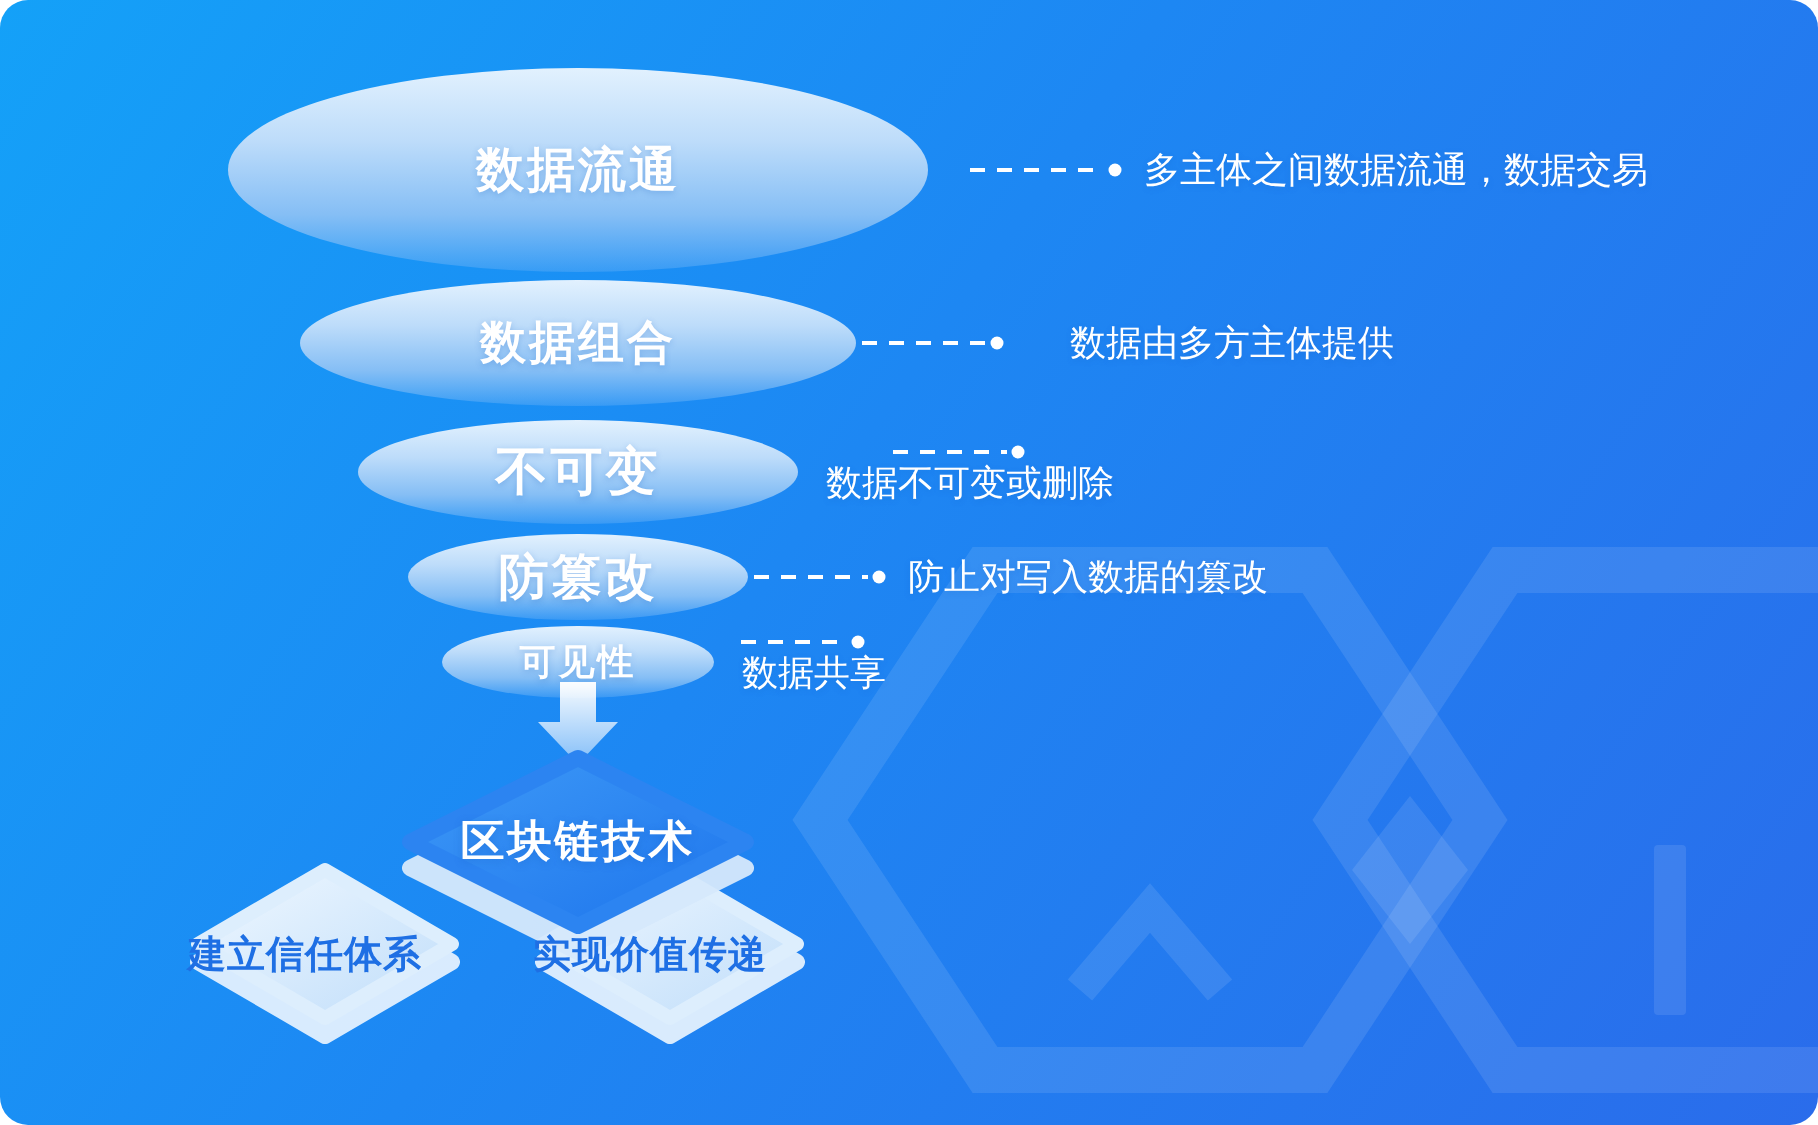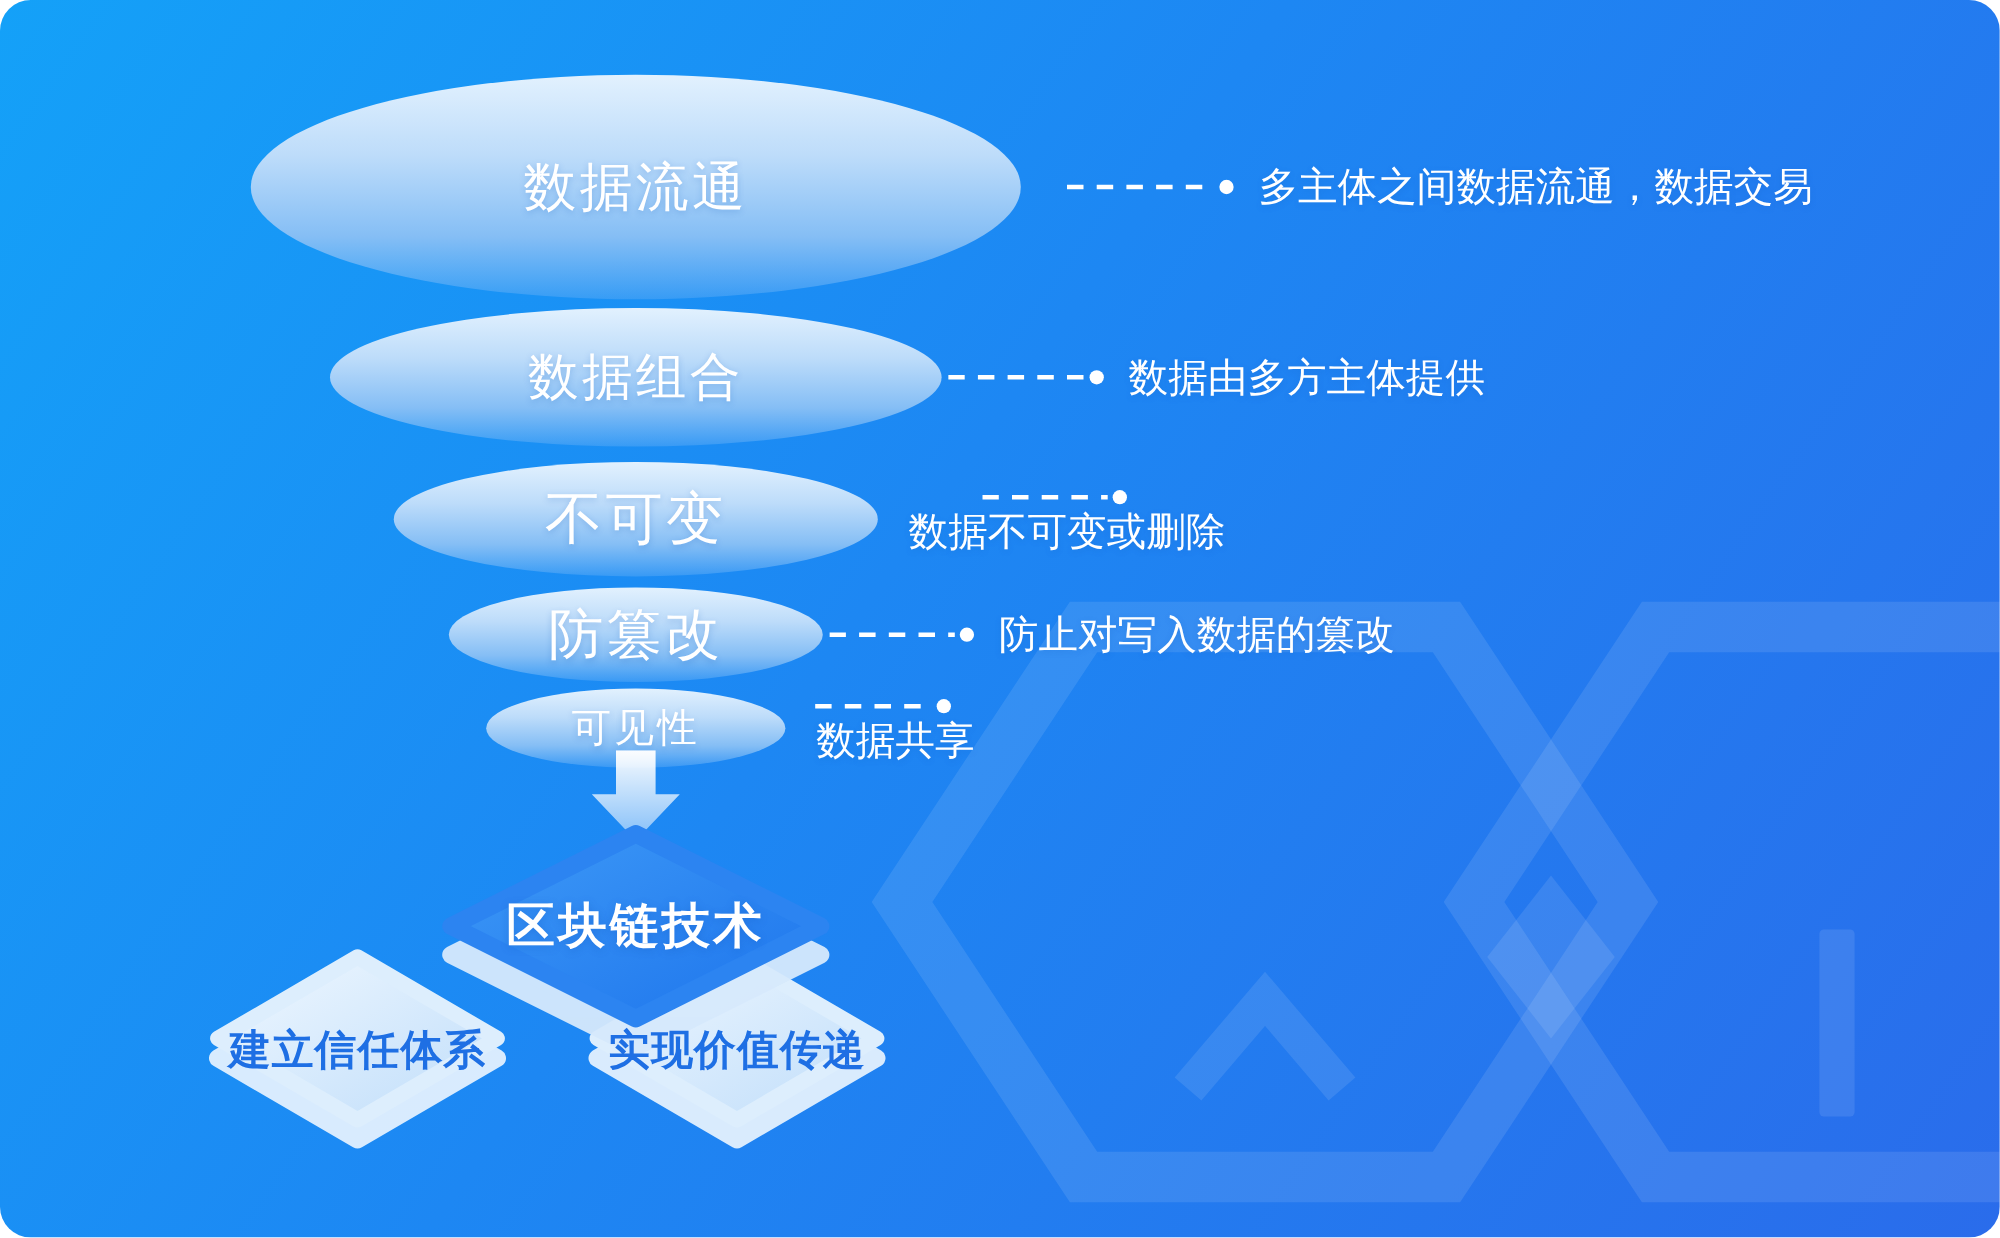--- a/index.html
+++ b/index.html
@@ -15,21 +15,21 @@
   .bg-decor { position: absolute; left: 0; top: 0; pointer-events: none; }
 
   
   .tier {
     position: absolute;
     border-radius: 50%;
     display: flex; align-items: center; justify-content: center;
     background: linear-gradient(180deg, #e2f1fe 0%, #bddcfa 36%, #85bef5 72%, rgba(96,173,246,0.42) 100%);
   }
   .tier span {
-    color: #ffffff; font-weight: 400; letter-spacing: 3px;
+    color: #ffffff; font-weight: 700; letter-spacing: 3px;
     text-shadow: 0 2px 6px rgba(20,90,190,0.25);
   }
   .tier-1 { left: 228px; top: 68px;  width: 700px; height: 204px; }
   .tier-1 span { font-size: 48px; }
   .tier-2 { left: 300px; top: 280px; width: 556px; height: 126px; }
   .tier-2 span { font-size: 46px; }
   .tier-3 { left: 358px; top: 420px; width: 440px; height: 104px; }
   .tier-3 span { font-size: 52px; }
   .tier-4 { left: 408px; top: 534px; width: 340px; height: 86px; }
   .tier-4 span { font-size: 50px; }
@@ -42,21 +42,21 @@
     display: flex; align-items: center;
   }
   .desc-row .dash-svg { flex: 0 0 auto; display: block; }
   .desc-row .desc-text {
     margin-left: 22px;
     color: #ffffff; font-size: 36px; font-weight: 500;
     white-space: nowrap;
     text-shadow: 0 2px 6px rgba(20,90,190,0.2);
   }
   .row-1 { left: 970px; top: 143px; }
-  .row-2 { left: 862px; top: 316px; }
+  .row-2 { left: 862px; top: 316px; gap: 44px; }
   .row-3 { left: 804px; top: 445px; flex-direction: column; }
   .row-4 { left: 754px; top: 550px; }
   .row-5 { left: 720px; top: 635px; flex-direction: column; }
 
   
   .flow-arrow { position: absolute; left: 526px; top: 682px; }
 
   
   .diamond-svg { position: absolute; display: block; }
   .core-diamond { left: 400px; top: 748px; }
@@ -64,21 +64,20 @@
   .outcome-right { left: 533px; top: 862px; }
 
   .core-label {
     position: absolute; left: 400px; top: 812px; width: 356px;
     text-align: center;
     color: #ffffff; font-size: 44px; font-weight: 700; letter-spacing: 3px;
     text-shadow: 0 2px 8px rgba(18,84,190,0.3);
   }
   .outcome-label {
     position: absolute; width: 274px; top: 929px;
-    text-align: center;
     color: #1e6fe4; font-size: 38px; font-weight: 700; letter-spacing: 1px;
   }
   .outcome-label.ol-left  { left: 188px; }
   .outcome-label.ol-right { left: 533px; }
 </style>
 </head>
 <body>
 
 <div class="canvas">
 

